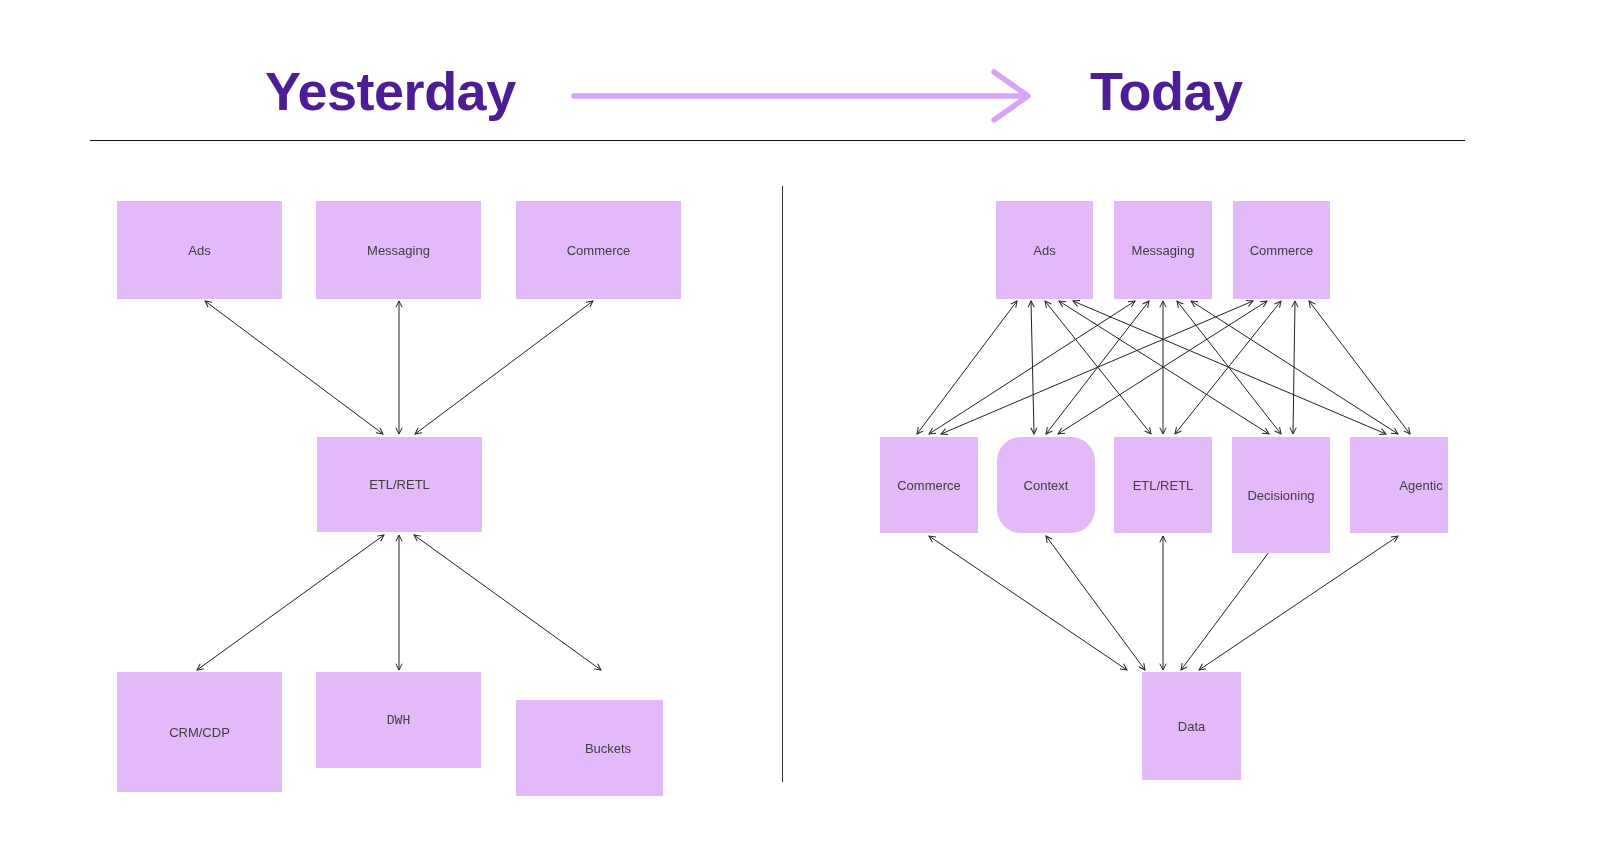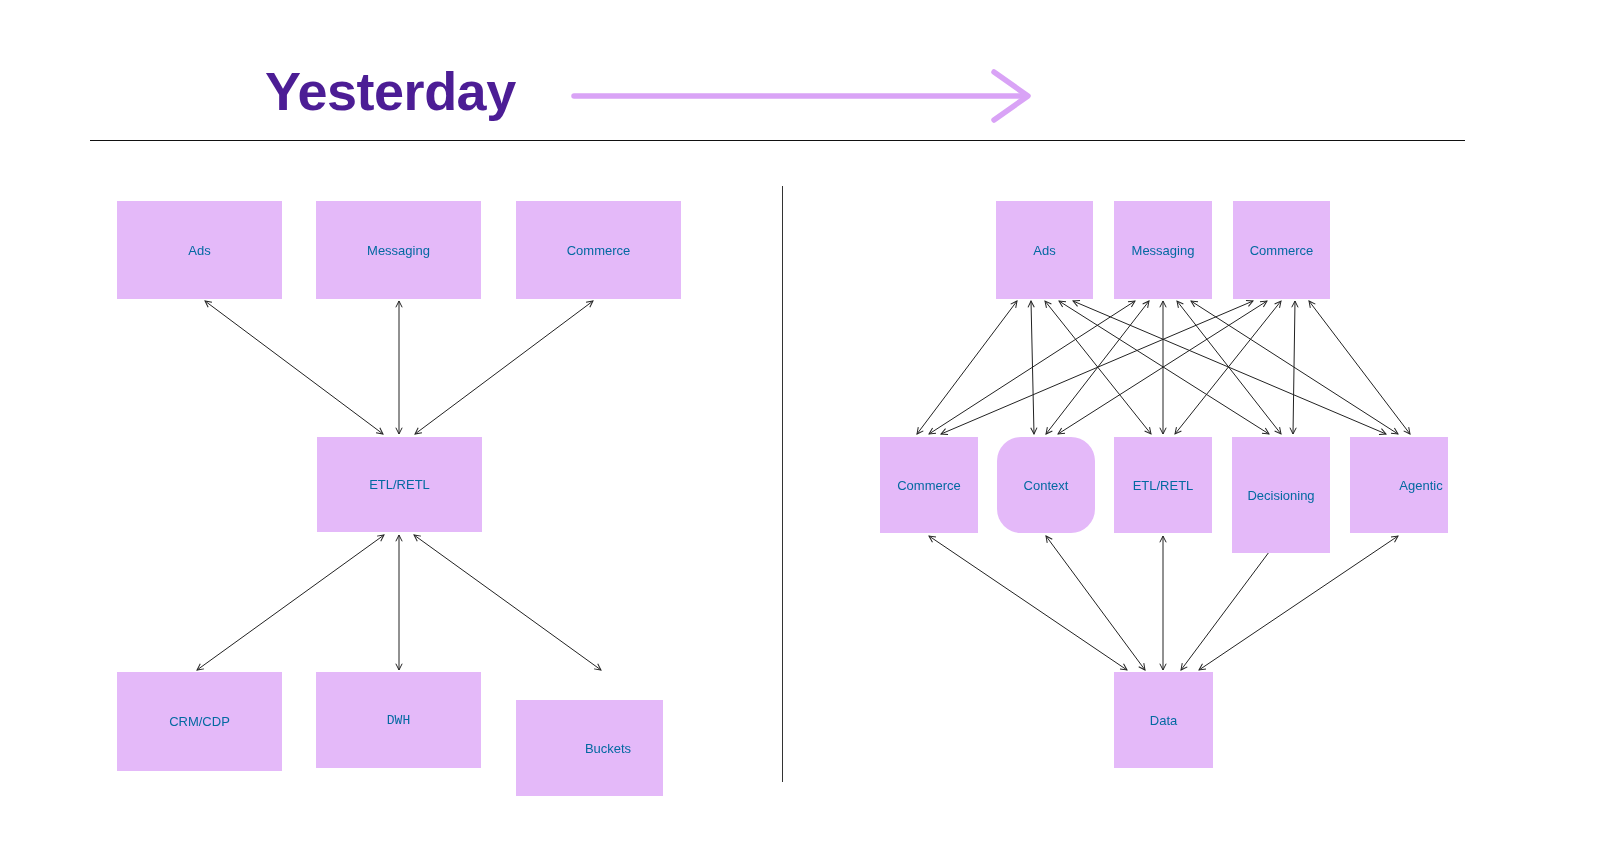--- a/index.html
+++ b/index.html
@@ -53,58 +53,59 @@
   }
 
   
   .node{
     position:absolute;
     background:var(--node-fill);
     display:flex;
     align-items:center;
     justify-content:center;
     font-size:13px;
-    color:#0369a1;
+    color:#404040;
     text-align:center;
     z-index:2;
   }
   
   .n-y-ads      {left:117px;top:201px;width:165px;height:98px;}
   .n-y-messaging{left:316px;top:201px;width:165px;height:98px;}
   .n-y-commerce {left:516px;top:201px;width:165px;height:98px;}
   .n-y-etl      {left:317px;top:437px;width:165px;height:95px;}
-  .n-y-crm      {left:117px;top:672px;width:165px;height:99px;}
+  .n-y-crm      {left:117px;top:672px;width:165px;height:120px;}
   .n-y-dwh      {left:316px;top:672px;width:165px;height:96px;font-family:Liberation Mono, monospace;}
   .n-y-buckets  {left:516px;top:700px;width:147px;height:96px;padding-left:37px;}
 
   
   .n-t-ads        {left:996px; top:201px;width:97px;height:98px;}
   .n-t-messaging  {left:1114px;top:201px;width:98px;height:98px;}
   .n-t-commerce   {left:1233px;top:201px;width:97px;height:98px;}
   .n-t-semantics  {left:880px; top:437px;width:98px;height:96px;}
   .n-t-context    {left:997px; top:437px;width:98px;height:96px;border-radius:24px;}
   .n-t-etl        {left:1114px;top:437px;width:98px;height:96px;}
   .n-t-decisioning{left:1232px;top:437px;width:98px;height:116px;}
   .n-t-agentic    {left:1350px;top:437px;width:98px;height:96px;padding-left:44px;}
-  .n-t-data       {left:1114px;top:672px;width:99px;height:96px;}
+  .n-t-data       {left:1142px;top:672px;width:99px;height:108px;}
 </style>
 </head>
 <body>
 
 <div class="canvas">
 
   <div class="header-label label-yesterday">Yesterday</div>
 
   <svg class="header-arrow" width="500" height="80" viewBox="0 0 500 80">
     <g stroke="var(--arrow-color)" stroke-width="5.5" fill="none" stroke-linecap="round" stroke-linejoin="round">
       <line x1="14" y1="38" x2="462" y2="38"></line>
       <polyline points="434,14 468,38 434,62"></polyline>
     </g>
   </svg>
 
+  <div class="header-label label-today">Today</div>
 
   <div class="header-rule"></div>
   <div class="center-divider"></div>
 
   <svg class="connectors" width="1600" height="860" viewBox="0 0 1600 860">
     <defs>
       <marker id="ah" viewBox="0 0 10 10" refX="8.5" refY="5" markerWidth="9" markerHeight="9" orient="auto-start-reverse">
         <path d="M1.5,1.5 L8.5,5 L1.5,8.5" fill="none" stroke="var(--connector-color)" stroke-width="1.1"></path>
       </marker>
     </defs>

